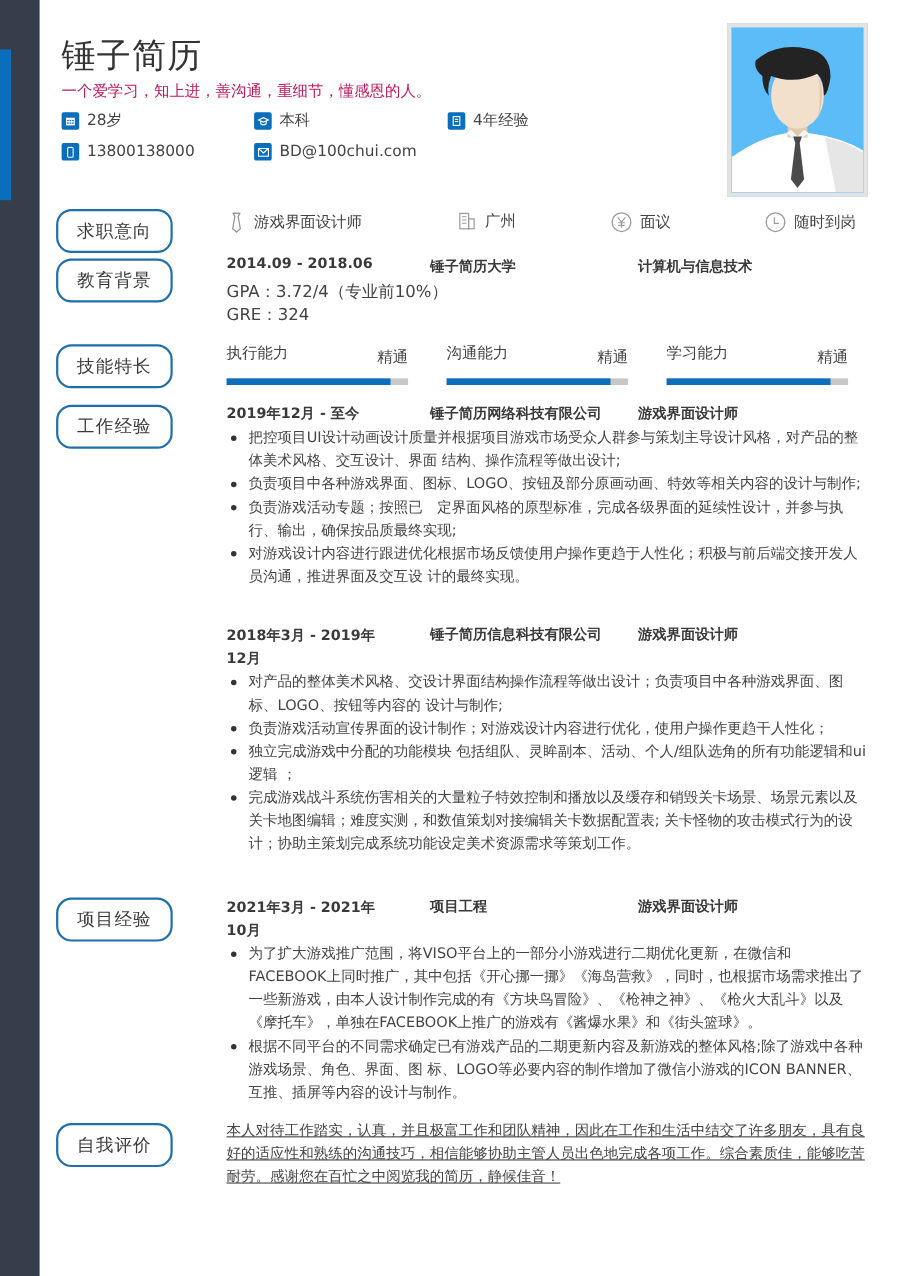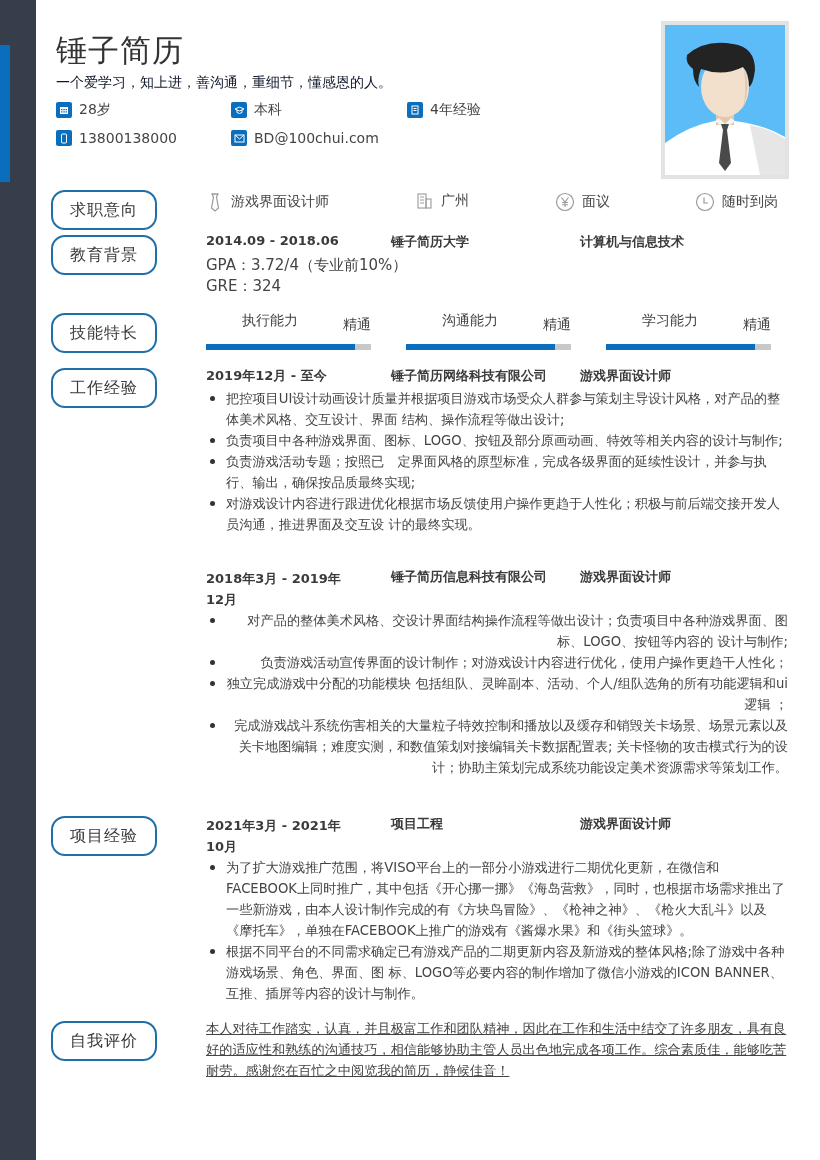--- a/index.html
+++ b/index.html
@@ -2,37 +2,37 @@
 <html><head>
 <meta charset="utf-8">
 <style>
   * { box-sizing: border-box; margin: 0; padding: 0; }
   html, body { width: 820px; height: 1160px; background: #fff; overflow: hidden; }
   body { font-family: "DejaVu Sans", "Liberation Sans", sans-serif; color: #3a3a3a; position: relative; }
   .sidebar { position: absolute; left: 0; top: 0; width: 36px; height: 1160px; background: #363e4b; }
   .sidebar-accent { position: absolute; left: 0; top: 45px; width: 10px; height: 137px; background: #0a6ebd; }
 
   .name { position: absolute; left: 56px; top: 30px; font-size: 31px; color: #333; letter-spacing: 1px; }
-  .motto { position: absolute; left: 56px; top: 74px; font-size: 14px; color: #0f172a; }
+  .motto { position: absolute; left: 56px; top: 74px; font-size: 14px; color: #be185d; }
   .info { position: absolute; font-size: 14px; color: #444; display: flex; align-items: center; }
   .info .ico { width: 16px; height: 16px; background: #0a6ebd; border-radius: 2px; margin-right: 7px; display: inline-flex; align-items: center; justify-content: center; color: #fff; font-size: 10px; line-height: 1; }
 
   .photo { position: absolute; left: 661px; top: 21px; width: 128px; height: 158px; border: 4px solid #e3e3e3; background: #5bbcf7; overflow: hidden; }
 
   .pill { position: absolute; left: 51px; width: 106px; height: 40px; border: 2px solid #1f6fa8; border-radius: 14px; display: flex; align-items: center; justify-content: center; font-size: 16px; font-weight: normal; color: #3a3a3a; letter-spacing: 1px; }
 
   .intent { position: absolute; top: 192px; font-size: 14px; color: #444; display: flex; align-items: center; }
   .intent svg { margin-right: 7px; }
 
   .bold { font-weight: bold; font-size: 13px; color: #3a3a3a; }
   .abs { position: absolute; }
   .line { font-size: 15px; color: #444; }
 
   .skill { position: absolute; top: 312px; width: 165px; }
-  .skill .row { display: flex; justify-content: space-between; font-size: 14px; color: #444; margin-left: 36px; }
+  .skill .row { display: flex; justify-content: space-between; font-size: 14px; color: #444; }
   .skill .row .lvl { margin-top: 4px; }
   .skill .bar { margin-top: 10px; height: 6px; background: #c8c8c8; position: relative; }
   .skill .bar .fill { position: absolute; left: 0; top: 0; bottom: 0; background: #0a6ebd; }
 
   ul.bullets { position: absolute; left: 206px; width: 582px; list-style: none; font-size: 13.2px; line-height: 21px; color: #444; }
   ul.bullets li { position: relative; padding-left: 20px; }
   ul.bullets li::before { content: ""; position: absolute; left: 4px; top: 8px; width: 5px; height: 5px; border-radius: 50%; background: #333; }
 
   .para { position: absolute; left: 206px; top: 1018px; width: 582px; font-size: 13.2px; line-height: 21px; color: #444; text-decoration: underline; }
 </style>
@@ -189,21 +189,21 @@
   <li>负责游戏活动专题；按照已　定界面风格的原型标准，完成各级界面的延续性设计，并参与执行、输出，确保按品质最终实现;</li>
   <li>对游戏设计内容进行跟进优化根据市场反馈使用户操作更趋于人性化；积极与前后端交接开发人员沟通，推进界面及交互设 计的最终实现。</li>
 </ul>
 
 <div class="abs bold" style="left:206px; top:568px; line-height:21px;">
   <div>2018年3月 - 2019年</div>
   <div>12月</div>
 </div>
 <div class="abs bold" style="left:391px; top:568px;">锤子简历信息科技有限公司</div>
 <div class="abs bold" style="left:580px; top:568px;">游戏界面设计师</div>
-<ul class="bullets" style="top:610px;text-align:right;">
+<ul class="bullets" style="top:610px;">
   <li>对产品的整体美术风格、交设计界面结构操作流程等做出设计；负责项目中各种游戏界面、图标、LOGO、按钮等内容的 设计与制作;</li>
   <li>负责游戏活动宣传界面的设计制作；对游戏设计内容进行优化，使用户操作更趋干人性化；</li>
   <li>独立完成游戏中分配的功能模块 包括组队、灵眸副本、活动、个人/组队选角的所有功能逻辑和ui逻辑 ；</li>
   <li>完成游戏战斗系统伤害相关的大量粒子特效控制和播放以及缓存和销毁关卡场景、场景元素以及关卡地图编辑；难度实测，和数值策划对接编辑关卡数据配置表; 关卡怪物的攻击模式行为的设计；协助主策划完成系统功能设定美术资源需求等策划工作。</li>
 </ul>
 
 <div class="pill" style="top:816px;">项目经验</div>
 <div class="abs bold" style="left:206px; top:815px; line-height:21px;">
   <div>2021年3月 - 2021年</div>
   <div>10月</div>

